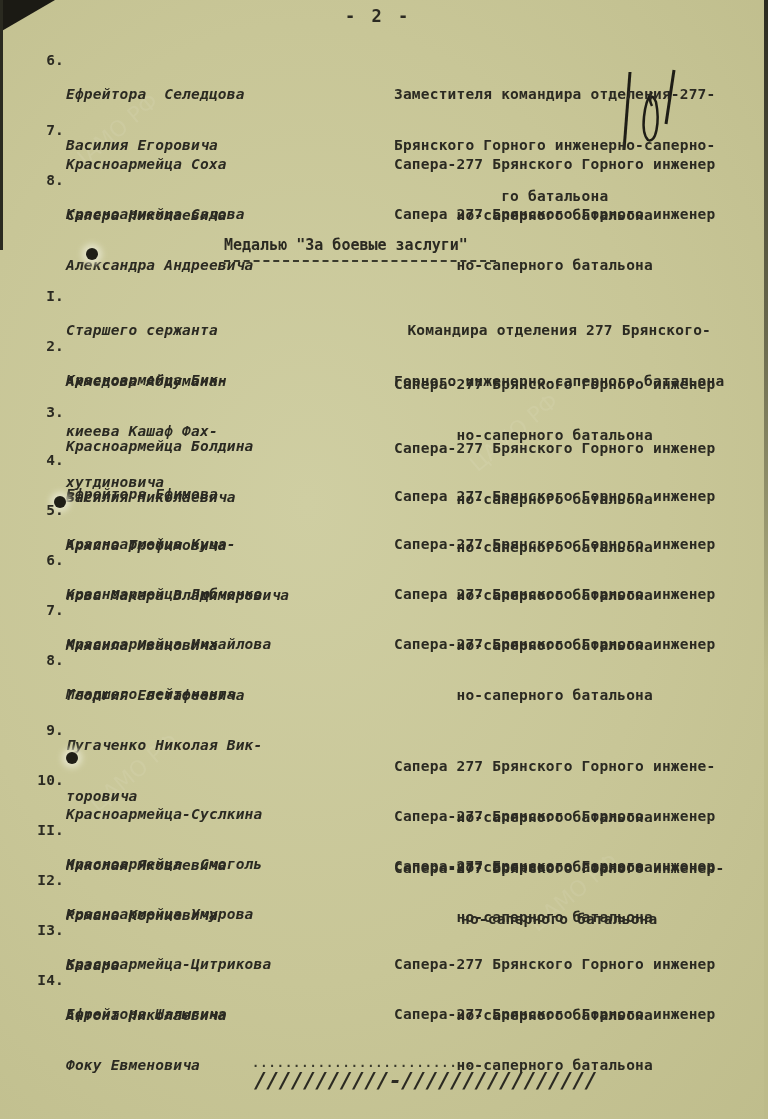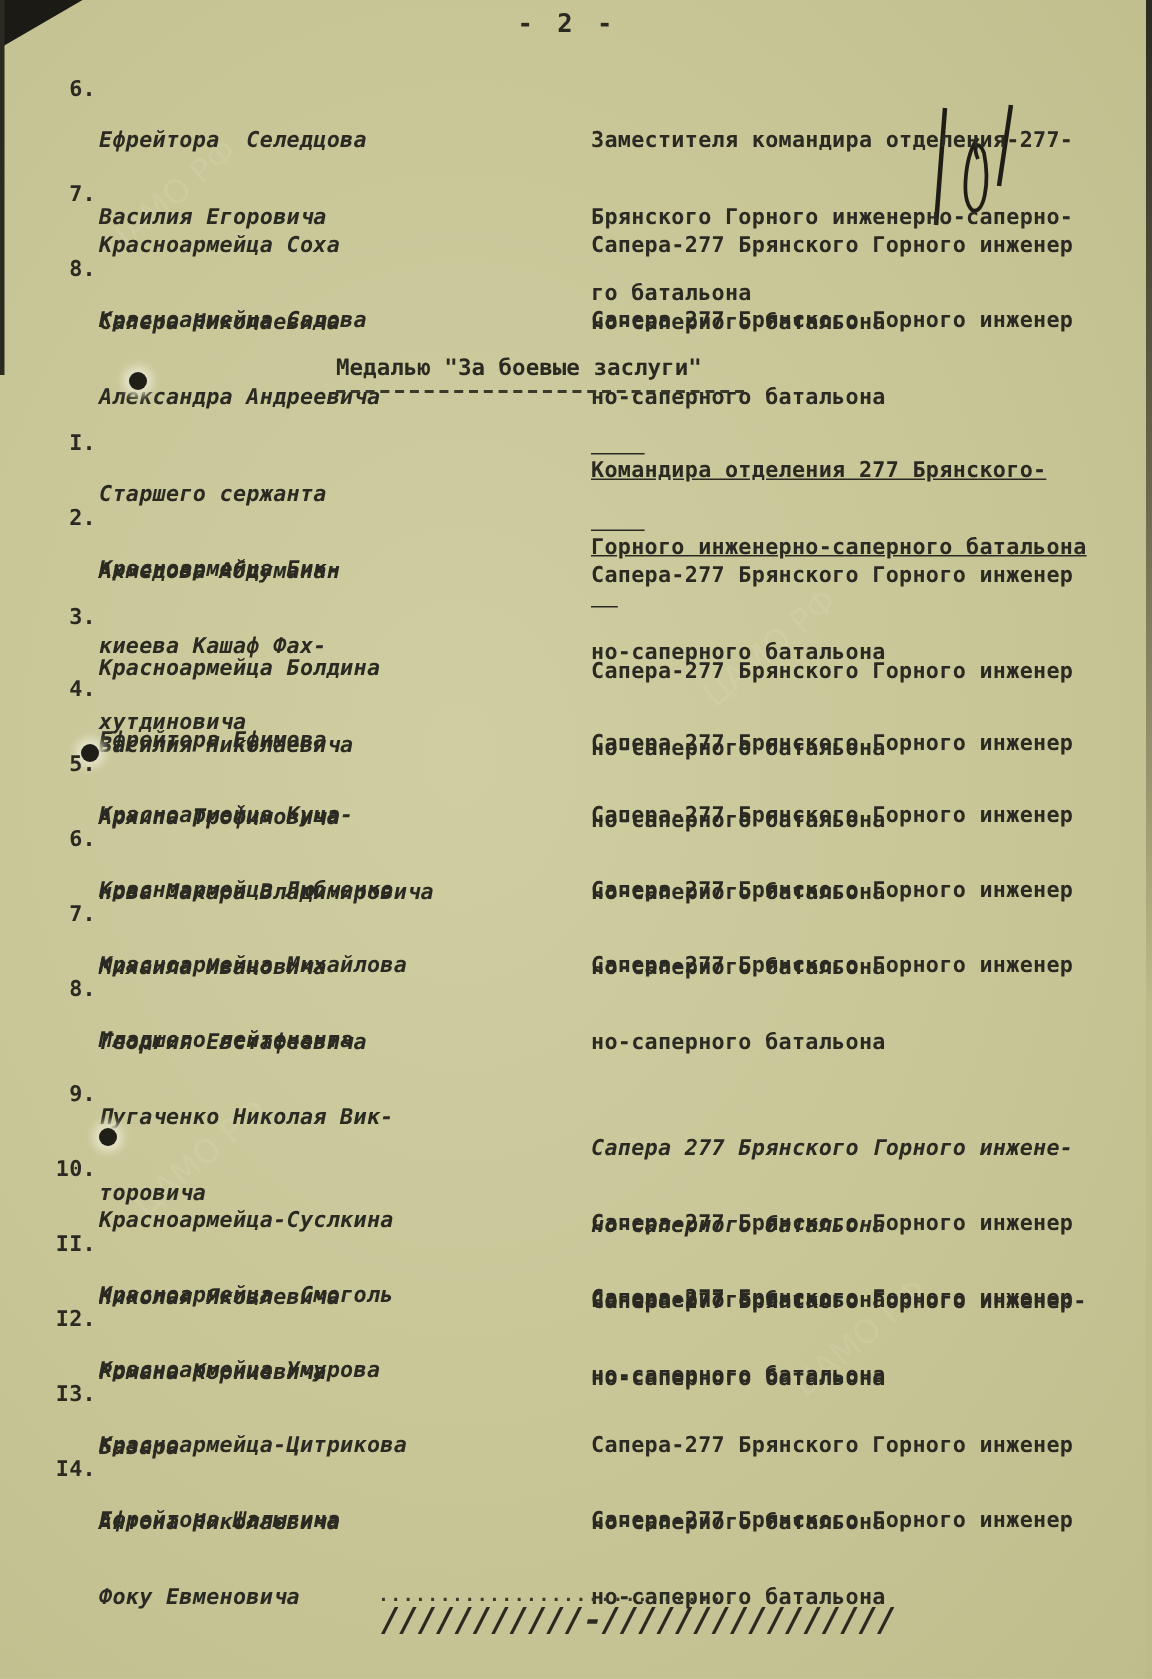--- a/index.html
+++ b/index.html
@@ -25,21 +25,21 @@
     position: absolute; right: 0; top: 0; width: 4px; height: 1119px; background: linear-gradient(#2a2a20, #6b6a4e 30%, #bdbb8a 60%);
   }
   .page-number {
     position: absolute; left: 345px; top: 6px; font-size: 17px; font-weight: bold; letter-spacing: 3px;
   }
   .entry { position: absolute; font-size: 14.5px; line-height: 17px; font-weight: bold; letter-spacing: 0.2px; }
   .entry .num { position: absolute; left: 0; top: 0; width: 28px; text-align: right; }
   .entry .name { position: absolute; left: 30px; top: 0; white-space: pre; }
   .entry .name span { display: block; font-style: italic; }
   .post { position: absolute; left: 394px; font-size: 14.5px; line-height: 17px; font-weight: bold; white-space: pre; letter-spacing: 0.2px; }
-  .post span { display: block; }
+  .post span { display: block; text-align: center; }
   .section-heading {
     position: absolute; left: 224px; top: 236px; font-size: 15px; font-weight: bold;
   }
   .heading-underline {
     position: absolute; left: 224px; top: 260px; width: 272px; height: 0;
     border-top: 2px dashed #3a3a2c;
   }
   .signature {
     position: absolute; left: 622px; top: 62px; width: 60px; height: 90px;
   }
@@ -110,21 +110,21 @@
   <div class="heading-underline"></div>
   <div class="hole" style="left:86px;top:248px;"></div>
 
   <div class="entry" style="left:36px;top:288px;">
     <div class="num">I.</div>
     <div class="name">
       <span>Старшего сержанта</span>
       <span>Ахмедова Абдуманан</span>
     </div>
   </div>
-  <div class="post" style="top:272px;text-decoration:underline;">
+  <div class="post" style="top:288px;">
     <span>Командира отделения 277 Брянского-</span>
     <span>Горного инженерно-саперного батальона</span>
   </div>
 
   <div class="entry" style="left:36px;top:338px;">
     <div class="num">2.</div>
     <div class="name">
       <span>Красноармейца Бик-</span>
       <span>киеева Кашаф Фах-</span>
       <span>хутдиновича</span>
@@ -203,21 +203,21 @@
       <span>Пугаченко Николая Вик-</span>
       <span>торовича</span>
     </div>
   </div>
 
   <div class="entry" style="left:36px;top:722px;">
     <div class="num">9.</div>
     <div class="name">
     </div>
   </div>
-  <div class="post" style="top:724px;font-style:italic;">
+  <div class="post" style="top:724px;">
     <span>Сапера 277 Брянского Горного инжене-</span>
     <span>но-саперного батальона</span>
   </div>
 
   <div class="hole" style="left:66px;top:752px;"></div>
   <div class="entry" style="left:36px;top:772px;">
     <div class="num">10.</div>
     <div class="name">
       <span>Красноармейца-Суслкина</span>
       <span>Николая Яковлевича</span>

